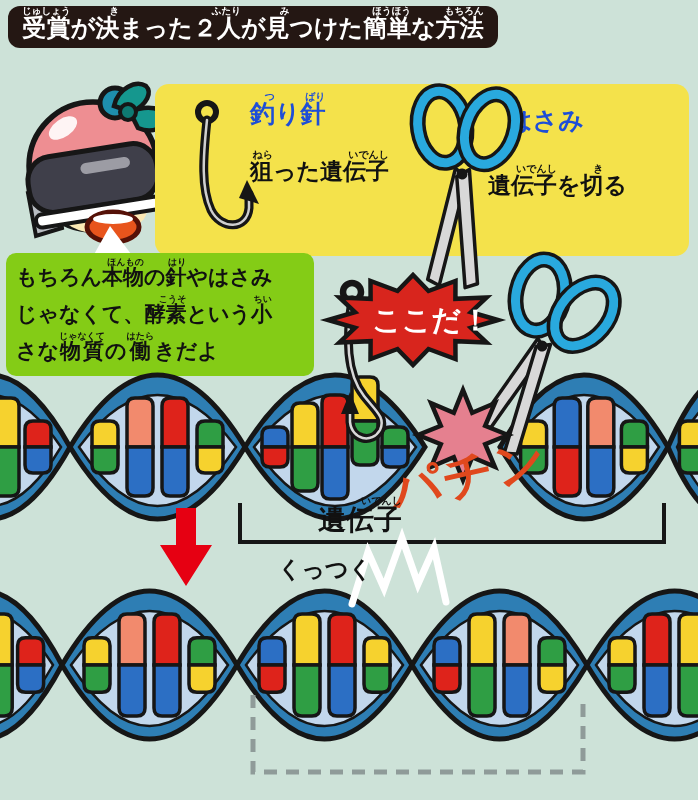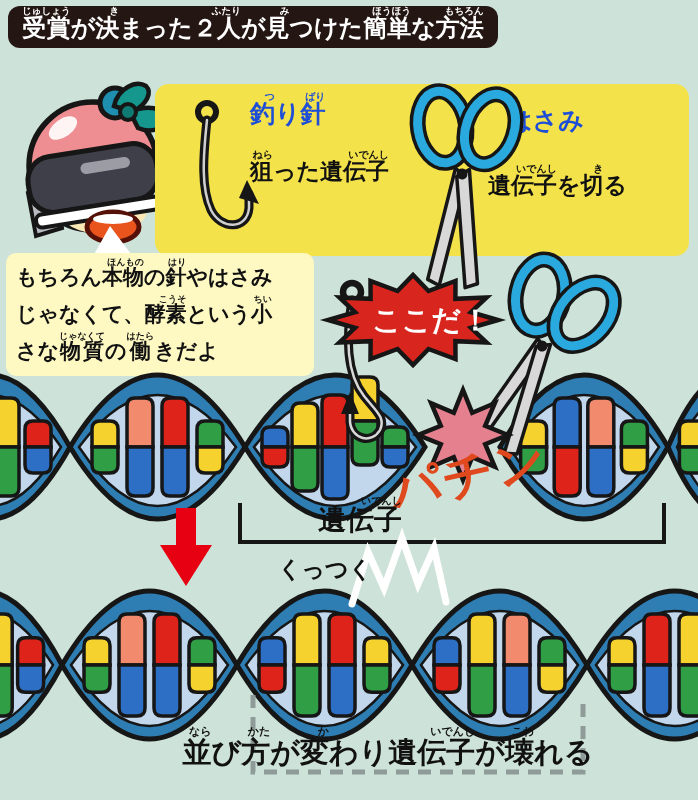--- a/index.html
+++ b/index.html
@@ -15,21 +15,21 @@
   ruby{ruby-position:over;}
   rt{font-size:10px;font-weight:700;letter-spacing:0;text-align:right;}
 
   .tool-box{position:absolute;left:155px;top:84px;width:534px;height:172px;background:#f4e24b;
     border-radius:14px;z-index:1;}
   .tool-label{position:absolute;font-size:25px;font-weight:900;color:#1d4ed8;white-space:nowrap;}
   .tool-desc{position:absolute;font-size:23px;font-weight:800;color:#111;white-space:nowrap;}
 
   .char-svg{position:absolute;left:18px;top:78px;z-index:1;}
 
-  .bubble{position:absolute;left:6px;top:253px;width:288px;background:#fef9c3;border-radius:10px;
+  .bubble{position:absolute;left:6px;top:253px;width:288px;background:#84cc16;border-radius:10px;
     padding:4px 10px 8px 10px;z-index:1;font-size:21px;font-weight:800;color:#111;line-height:1.62;}
   .bubble rt{font-size:9px;}
   .bubble-tail{position:absolute;left:92px;top:226px;width:0;height:0;z-index:1;
     border-left:18px solid transparent;border-right:24px solid transparent;border-bottom:32px solid #ffffff;}
 
   .dna-layer{z-index:2;}
   .fx-layer{z-index:3;}
 
   .txt{position:absolute;z-index:4;color:#111;white-space:nowrap;}
   .kokoda{left:338px;top:301px;width:152px;text-align:right;font-size:29px;font-weight:900;color:#ffffff;}
@@ -215,15 +215,14 @@
 
     <polyline points="352,604 368,552 384,588 402,538 418,584 434,548 446,602" fill="none" stroke="#ffffff" stroke-width="7" stroke-linejoin="miter" stroke-linecap="round"></polyline>
 
     <path d="M 253,695 L 253,772 L 583,772 L 583,695" fill="none" stroke="#8f9b99" stroke-width="5" stroke-dasharray="13 9"></path>
   </svg>
 
   <div class="txt kokoda">ここだ！</div>
   <div class="txt pachin">パチン</div>
   <div class="txt kuttsuku">くっつく</div>
   <div class="txt gene-label"><ruby>遺伝子<rt>いでんし</rt></ruby></div>
-  <div class="txt caption"><ruby>並<rt>なら</rt></ruby><ruby>び<rt></rt></ruby><ruby>方<rt>かた</rt></ruby><ruby>が<rt></rt></ruby><ruby>変<rt>か</rt></ruby><ruby>わり<rt></rt></ruby><ruby>遺伝子<rt>いでんし</rt></ruby><ruby>が<rt></rt></ruby><ruby>壊<rt>こわ</rt></ruby><ruby>れる<rt></rt></ruby></div>
 
 </div>
 
 </body></html>

